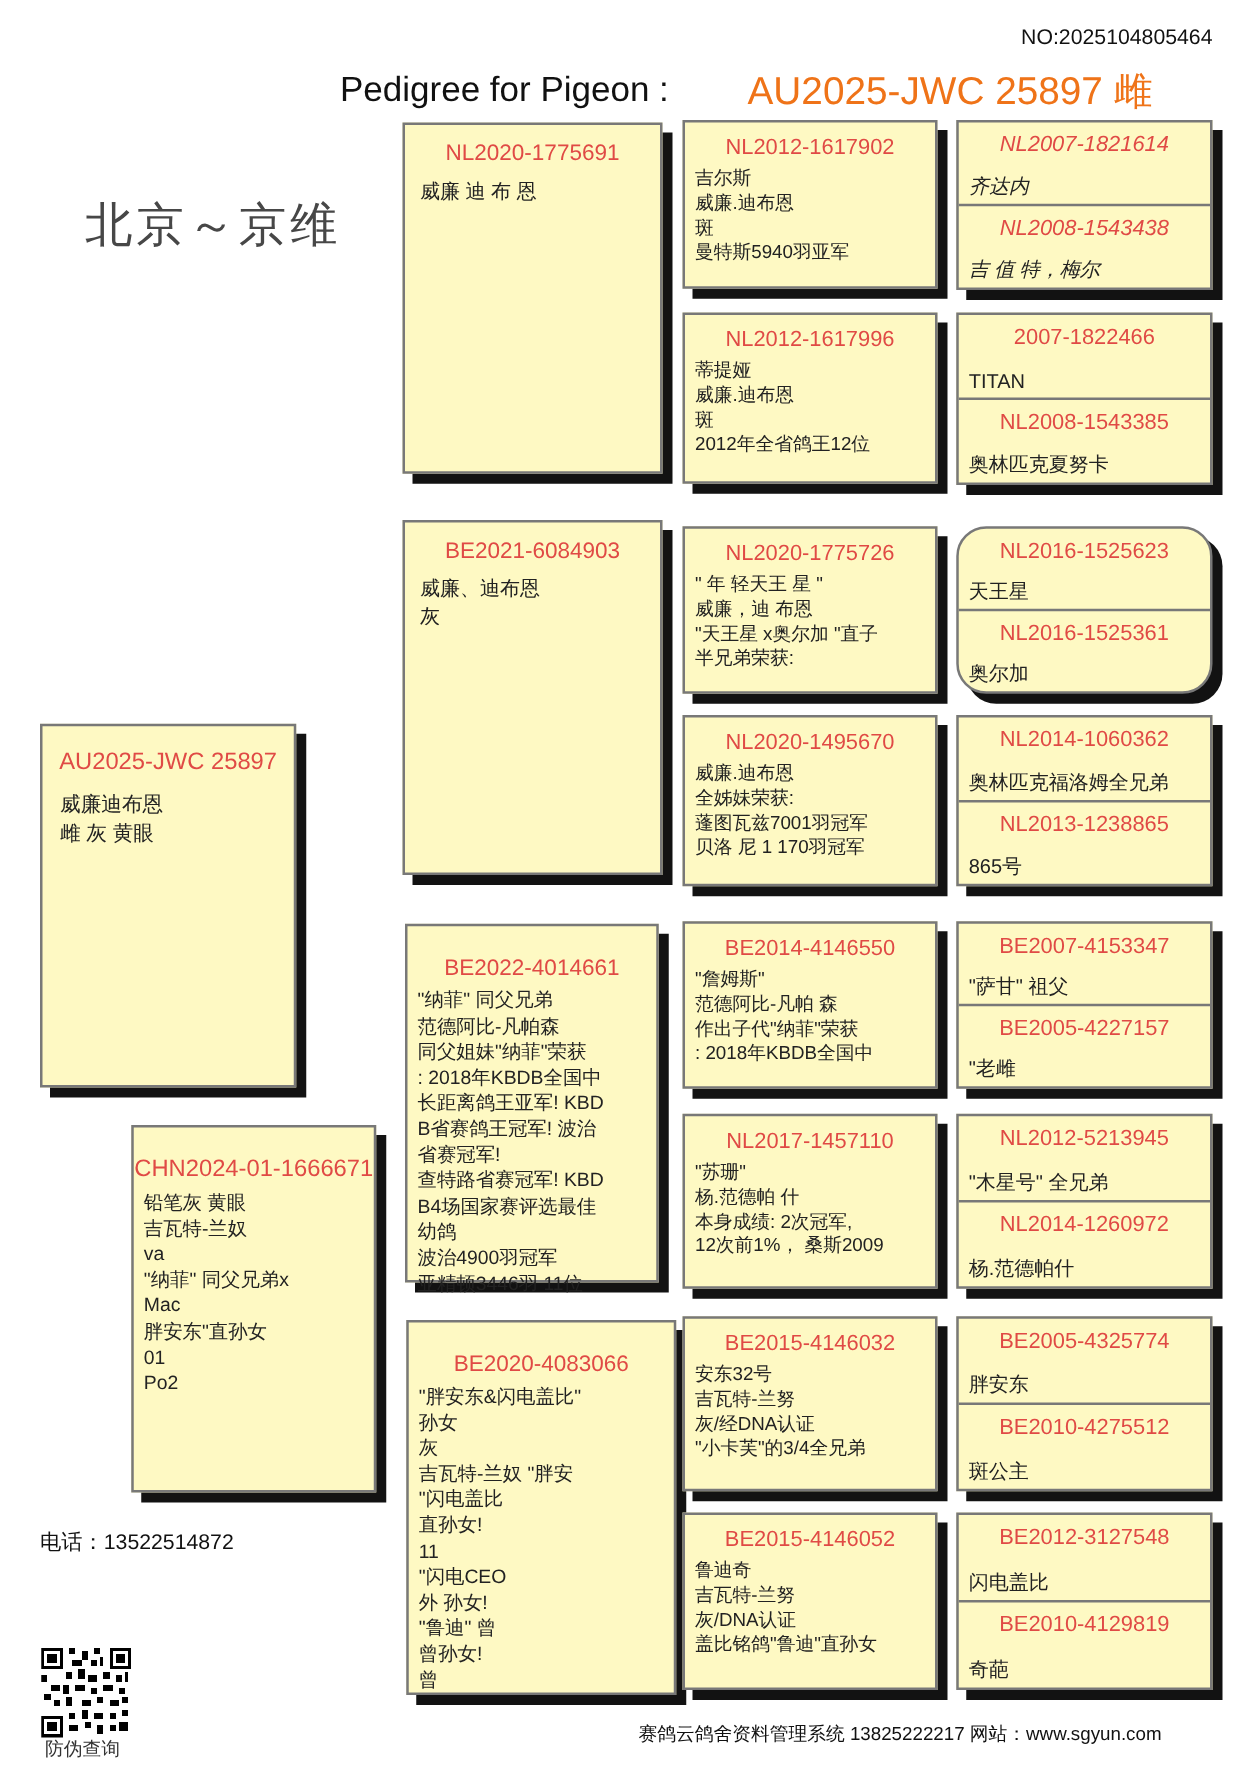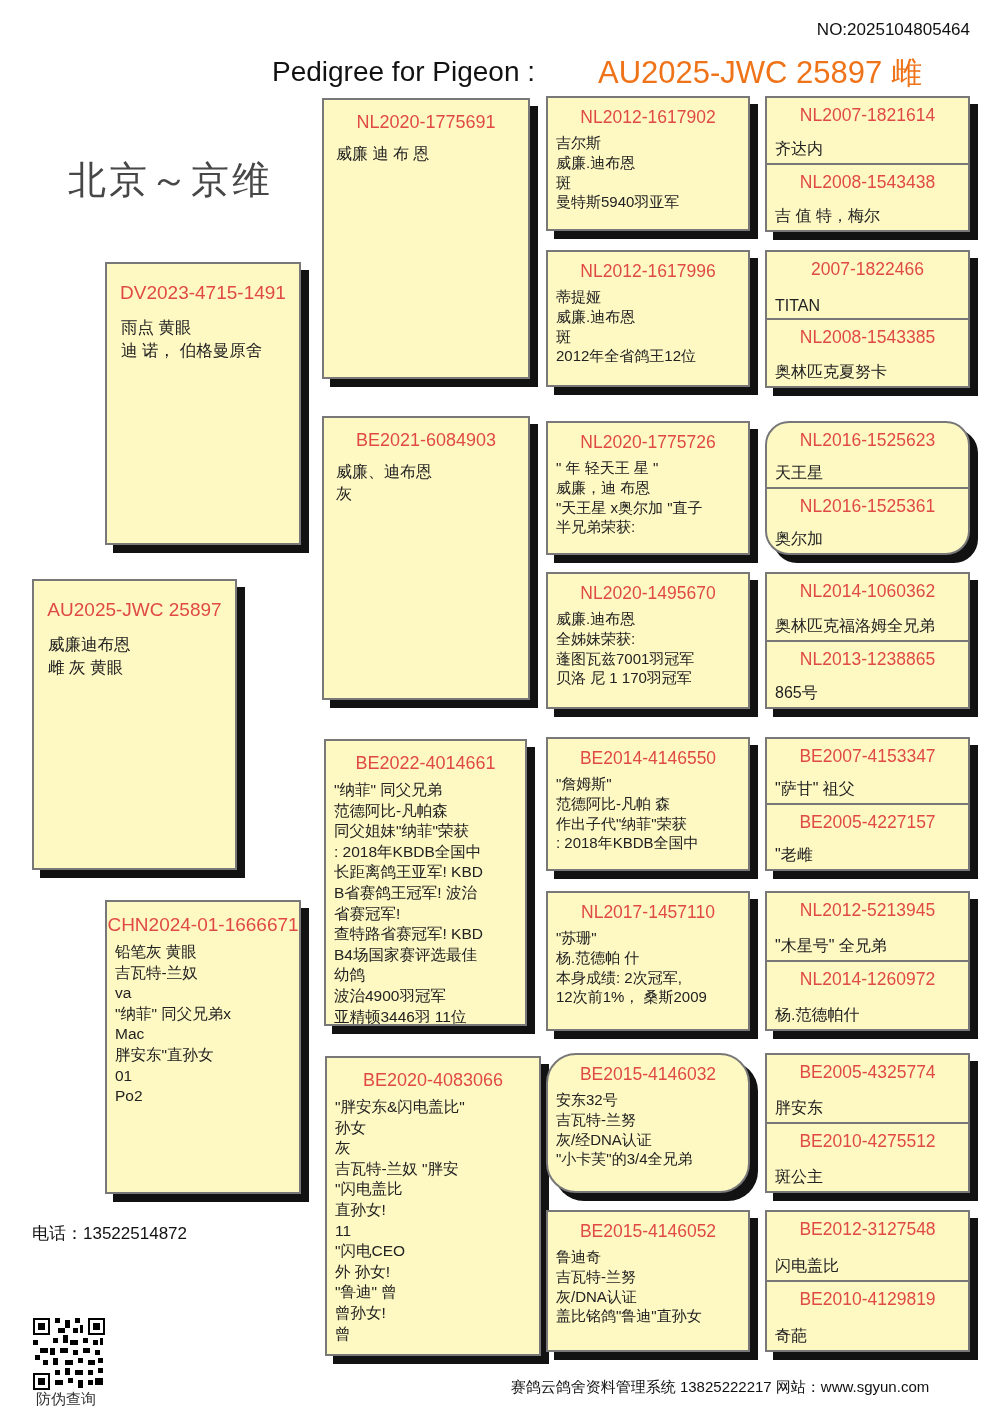--- a/index.html
+++ b/index.html
@@ -20,21 +20,21 @@
 
   .pbox{position:absolute;background:#fef9c3;border:2px solid var(--border);
         box-shadow:8px 8px 0 var(--shadow);box-sizing:border-box;}
   .pbox-id{color:var(--red);text-align:center;font-size:18px;padding-top:12px;}
   .pbox-lines{font-size:16px;color:var(--ink);padding:10px 10px 0 12px;
               white-space:pre-line;line-height:1.4;}
 
   .g1 .pbox-id{padding-top:18px;font-size:19px;}
   .g1 .pbox-lines{font-size:16.5px;padding:12px 12px 0 14px;}
 
-  .dense .pbox-id{padding-top:12px;}
+  .dense .pbox-id{padding-top:23px;}
   .dense .pbox-lines{font-size:15.5px;line-height:1.33;padding:6px 6px 0 8px;}
 
   .g3 .pbox-id{padding-top:9px;font-size:17.5px;}
   .g3 .pbox-lines{font-size:15px;line-height:1.32;padding:5px 6px 0 8px;}
 
   .pair{display:flex;flex-direction:column;}
   .cell{flex:1;display:flex;flex-direction:column;justify-content:space-between;
         padding:7px 6px 3px 6px;box-sizing:border-box;}
   .cell + .cell{border-top:2px solid var(--border);}
   .cell-id{color:var(--red);text-align:center;font-size:17.5px;}
@@ -49,25 +49,20 @@
 </head>
 <body>
 
 <div class="page">
 
   <div class="hdr-no">NO:2025104805464</div>
   <div class="hdr-title-black">Pedigree for Pigeon :</div>
   <div class="hdr-title-orange">AU2025-JWC 25897 雌</div>
   <div class="loft-name">北京～京维</div>
 
-  <div class="pbox g1" style="left:105px;top:262px;width:196px;height:283px;">
-    <div class="pbox-id">DV2023-4715-1491</div>
-    <div class="pbox-lines">雨点  黄眼
-迪 诺， 伯格曼原舍</div>
-  </div>
 
   <div class="pbox g1" style="left:32px;top:579px;width:205px;height:291px;">
     <div class="pbox-id">AU2025-JWC 25897</div>
     <div class="pbox-lines">威廉迪布恩
 雌  灰  黄眼</div>
   </div>
 
   <div class="pbox g1 dense" style="left:105px;top:900px;width:196px;height:294px;">
     <div class="pbox-id">CHN2024-01-1666671</div>
     <div class="pbox-lines">铅笔灰  黄眼
@@ -158,36 +153,36 @@
 作出子代"纳菲"荣获
 : 2018年KBDB全国中</div>
   </div>
   <div class="pbox g3" style="left:546px;top:891px;width:204px;height:140px;">
     <div class="pbox-id">NL2017-1457110</div>
     <div class="pbox-lines">"苏珊"
 杨.范德帕 什
 本身成绩: 2次冠军,
 12次前1%， 桑斯2009</div>
   </div>
-  <div class="pbox g3" style="left:546px;top:1053px;width:204px;height:140px;border-radius:30px;">
+  <div class="pbox g3" style="left:546px;top:1053px;width:204px;height:140px;">
     <div class="pbox-id">BE2015-4146032</div>
     <div class="pbox-lines">安东32号
 吉瓦特-兰努
 灰/经DNA认证
 "小卡芙"的3/4全兄弟</div>
   </div>
   <div class="pbox g3" style="left:546px;top:1210px;width:204px;height:142px;">
     <div class="pbox-id">BE2015-4146052</div>
     <div class="pbox-lines">鲁迪奇
 吉瓦特-兰努
 灰/DNA认证
 盖比铭鸽"鲁迪"直孙女</div>
   </div>
 
-  <div class="pbox pair" style="left:765px;top:96px;width:205px;height:136px;">
+  <div class="pbox pair" style="left:765px;top:96px;width:205px;height:136px;font-style:italic;">
     <div class="cell">
       <div class="cell-id">NL2007-1821614</div>
       <div class="cell-name">齐达内</div>
     </div>
     <div class="cell">
       <div class="cell-id">NL2008-1543438</div>
       <div class="cell-name">吉 值 特，梅尔</div>
     </div>
   </div>
 

